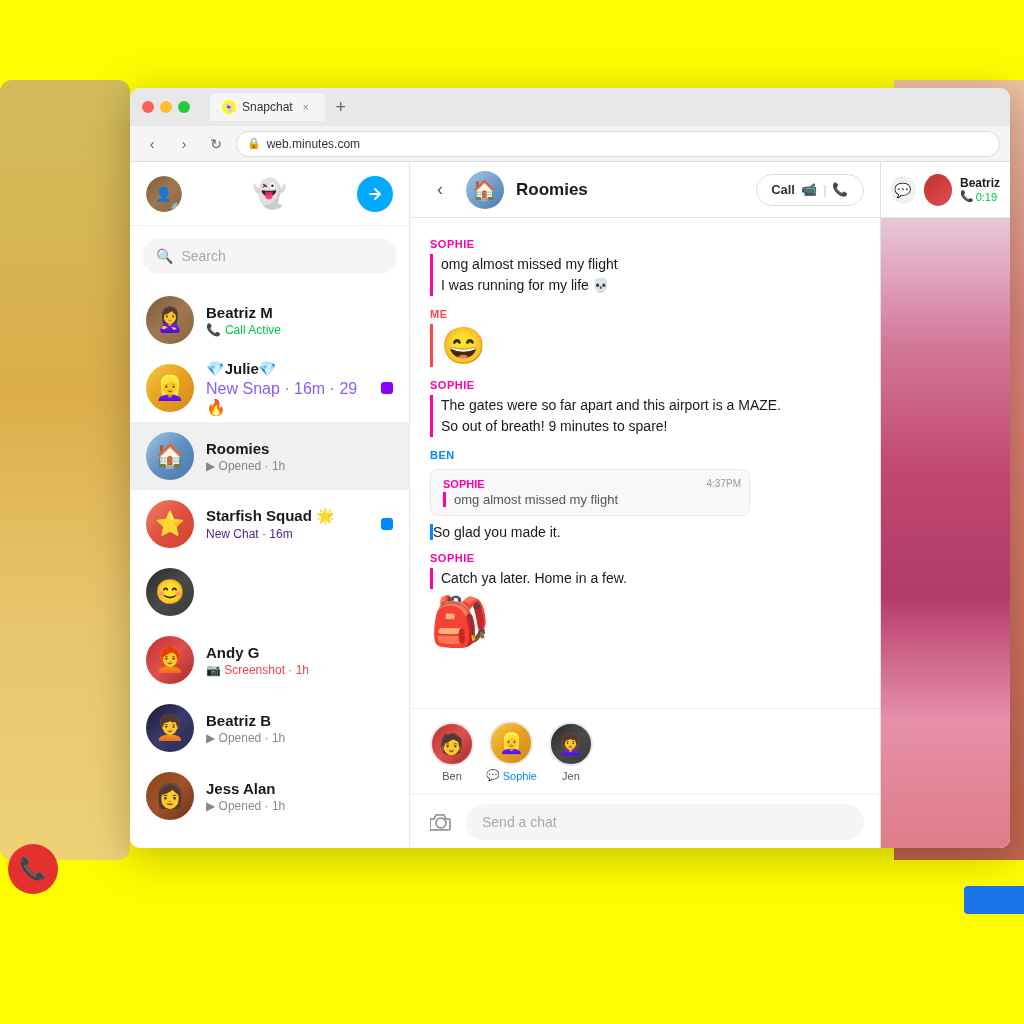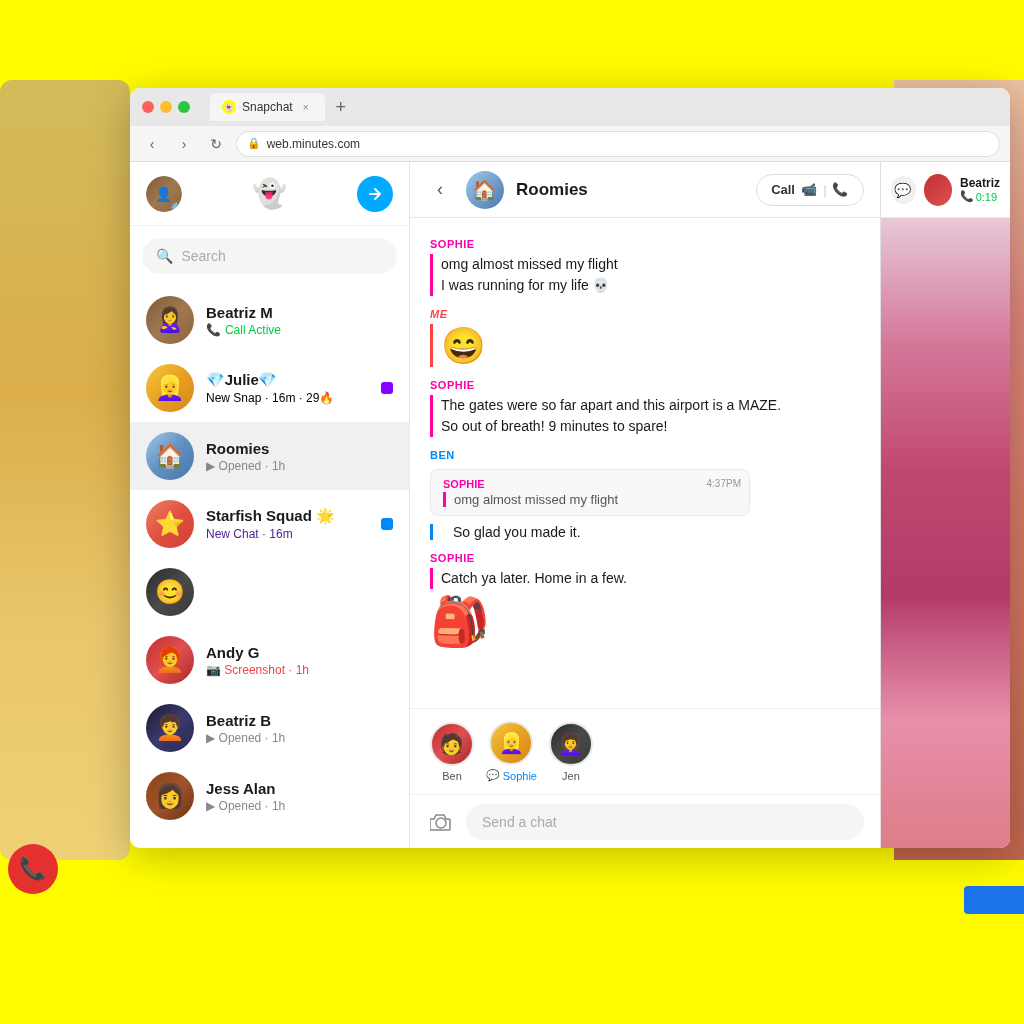--- a/index.html
+++ b/index.html
@@ -378,21 +378,21 @@
       gap: 12px;
     }
 
     .sender-label {
       font-size: 11px;
       font-weight: 700;
       letter-spacing: 0.5px;
       margin-bottom: 4px;
     }
     .sender-sophie { color: #FF00AA; }
-    .sender-me { color: #FF4444; font-style: italic; }
+    .sender-me { color: #FF4444; }
     .sender-ben { color: #0088FF; }
 
     .msg-bubble {
       display: flex;
       flex-direction: column;
     }
     .msg-text {
       font-size: 14px;
       color: #1a1a1a;
       line-height: 1.5;
@@ -432,21 +432,21 @@
       position: absolute;
       right: 8px;
       top: 8px;
       font-size: 10px;
       color: #999;
     }
     .reply-text {
       font-size: 14px;
       color: #1a1a1a;
       margin-top: 4px;
-      padding-left: 20px;
+      padding-left: 0;
       border-left: 3px solid #0088FF;
     }
 
     .sticker-msg {
       font-size: 48px;
       margin-top: 4px;
     }
 
     
     .participants-bar {
@@ -688,21 +688,21 @@
           </div>
         </div>
 
         <div class="chat-item">
           <div class="chat-avatar av-julie">
             <div class="face" style="font-size:24px">👱‍♀️</div>
           </div>
           <div class="chat-info">
             <div class="chat-name">💎Julie💎</div>
             <div class="chat-meta">
-              <span style="color:#000000; font-size:12px">New Snap · 16m · 29🔥</span>
+              <span style="color:#8b5cf6; font-size:16px">New Snap · 16m · 29🔥</span>
             </div>
           </div>
           <div class="badge-purple"></div>
         </div>
 
         <div class="chat-item active">
           <div class="chat-avatar av-roomies">
             <div class="face" style="font-size:24px">🏠</div>
           </div>
           <div class="chat-info">

